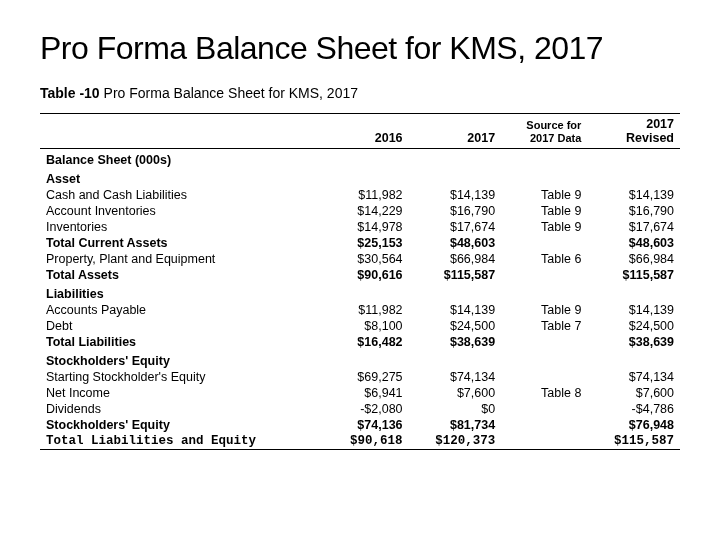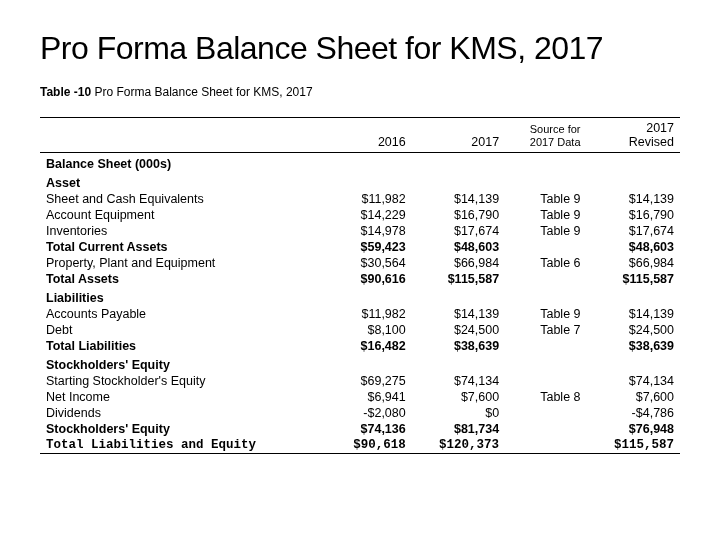--- a/index.html
+++ b/index.html
@@ -11,39 +11,39 @@
       width: 720px;
       min-height: 540px;
     }
     h1 {
       font-size: 32px;
       font-weight: 400;
       margin-bottom: 18px;
       letter-spacing: -0.5px;
     }
     .table-label {
-      font-size: 12px;
-      margin-bottom: 18px;
+      font-size: 14px;
+      margin-bottom: 12px;
     }
     .table-label strong {
       font-weight: 700;
     }
     table {
       width: 100%;
       border-collapse: collapse;
       font-size: 12.5px;
     }
     thead tr {
       border-top: 1.5px solid #000;
       border-bottom: 1px solid #000;
     }
     thead th {
       padding: 3px 6px;
       text-align: right;
-      font-weight: 400;
+      font-weight: 700;
       vertical-align: bottom;
     }
     thead th:first-child {
       text-align: left;
     }
     tbody tr td {
       padding: 1px 6px;
       vertical-align: top;
     }
     tbody tr td:not(:first-child) {
@@ -94,43 +94,43 @@
         <td></td>
       </tr>
       <tr class="section-header">
         <td>Asset</td>
         <td></td>
         <td></td>
         <td></td>
         <td></td>
       </tr>
       <tr>
-        <td>Sheet and Cash Equivalents</td>
+        <td>Cash and Cash Liabilities</td>
         <td>$11,982</td>
         <td>$14,139</td>
         <td>Table 9</td>
         <td>$14,139</td>
       </tr>
       <tr>
-        <td>Account Equipment</td>
+        <td>Account Inventories</td>
         <td>$14,229</td>
         <td>$16,790</td>
         <td>Table 9</td>
         <td>$16,790</td>
       </tr>
       <tr>
         <td>Inventories</td>
         <td>$14,978</td>
         <td>$17,674</td>
         <td>Table 9</td>
         <td>$17,674</td>
       </tr>
       <tr class="bold-row">
         <td>Total Current Assets</td>
-        <td>$59,423</td>
+        <td>$25,153</td>
         <td>$48,603</td>
         <td></td>
         <td>$48,603</td>
       </tr>
       <tr>
         <td>Property, Plant and Equipment</td>
         <td>$30,564</td>
         <td>$66,984</td>
         <td>Table 6</td>
         <td>$66,984</td>

